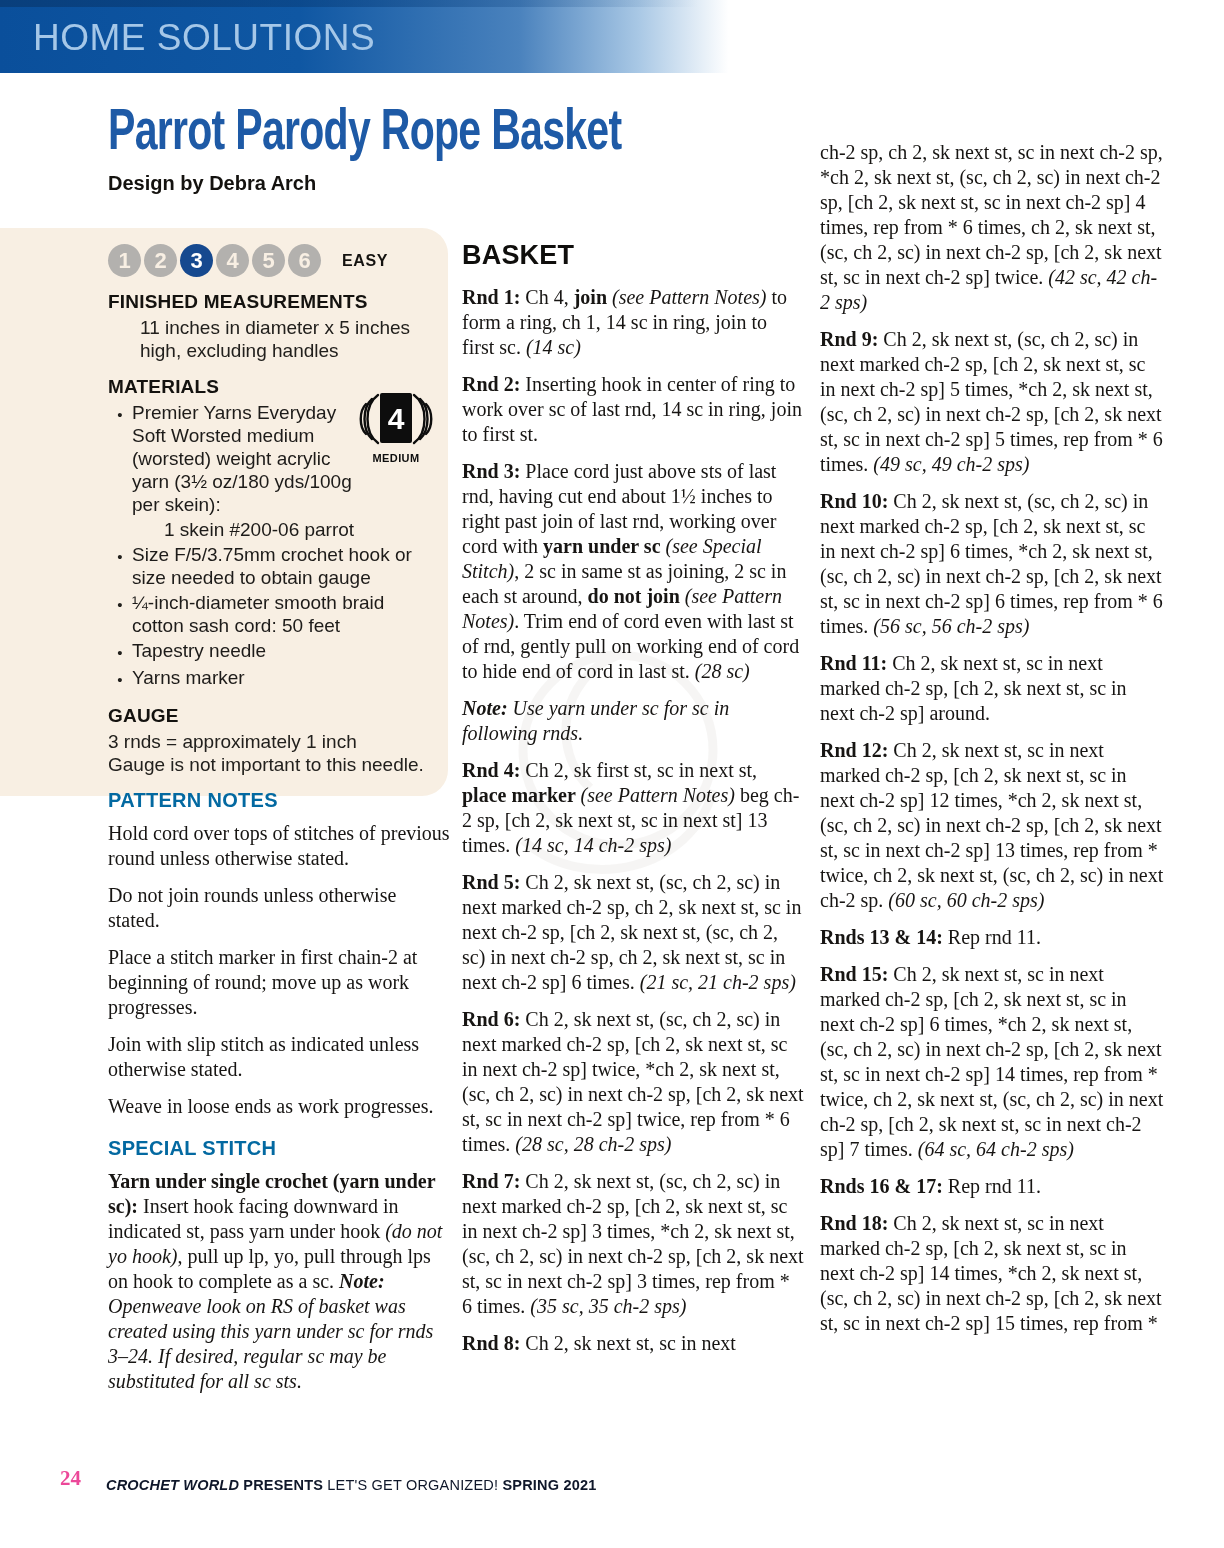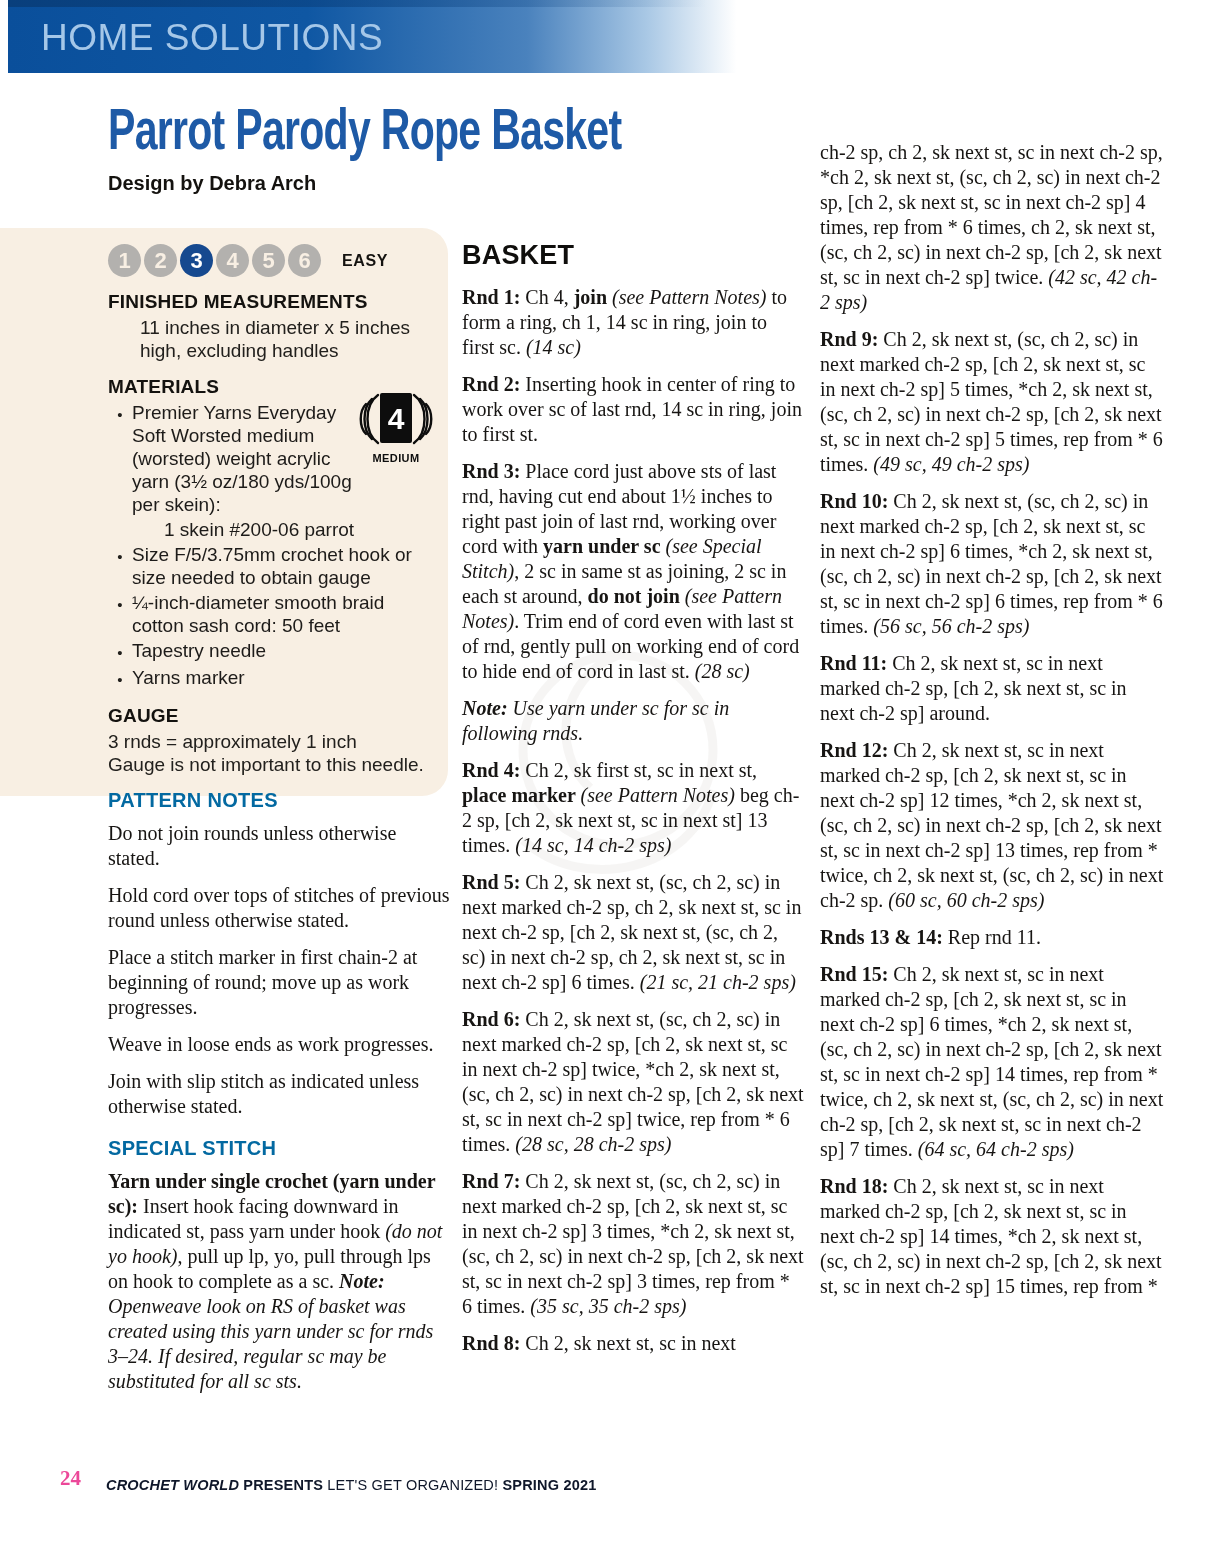--- a/index.html
+++ b/index.html
@@ -3,21 +3,21 @@
 <meta charset="utf-8">
 <style>
   html,body{margin:0;padding:0;background:#e8e8e8;}
   .page{
     position:relative; width:1224px; height:1548px; background:#ffffff;
     overflow:hidden; font-family:"Liberation Sans", sans-serif; color:#1d1b19;
     margin:0 auto;
   }
   
   .header-bar{
-    position:absolute; top:0; left:8px; width:998px; height:73px;
+    position:absolute; top:0; left:0; width:998px; height:73px;
     background:linear-gradient(90deg,#0a4f9b 0%, #0f57a3 30%, #4a82bd 52%, #a9c8e5 64%, #ffffff 73%);
   }
   .header-bar::before{
     content:""; position:absolute; top:0; left:0; width:100%; height:7px;
     background:linear-gradient(90deg,#093f7c 0%, rgba(9,63,124,0) 70%);
   }
   .header-label{
     position:absolute; left:33px; top:19px; font-size:37px; line-height:1;
     color:#a5c7e8; letter-spacing:0.5px; font-weight:400; white-space:nowrap;
   }
@@ -161,25 +161,25 @@
     <g stroke="#b9b2a8" fill="none" stroke-width="9" opacity="0.12">
       <circle cx="150" cy="150" r="95"></circle>
       <path d="M55 240 C115 295 225 270 245 190"></path>
       <path d="M150 55 C92 78 82 150 122 188"></path>
     </g>
   </svg>
 
   <div class="col col-left">
     <div class="sec-heading">PATTERN NOTES</div>
     <div class="paras">
+        <p><span>Hold cord over tops of stitches of previous round unless otherwise stated.</span></p>
         <p><span>Do not join rounds unless otherwise stated.</span></p>
-        <p><span>Hold cord over tops of stitches of previous round unless otherwise stated.</span></p>
         <p><span>Place a stitch marker in first chain-2 at beginning of round; move up as work progresses.</span></p>
+        <p><span>Join with slip stitch as indicated unless otherwise stated.</span></p>
         <p><span>Weave in loose ends as work progresses.</span></p>
-        <p><span>Join with slip stitch as indicated unless otherwise stated.</span></p>
       </div>
     <div class="sec-heading mt">SPECIAL STITCH</div>
     <div class="paras">
         <p><span class="b">Yarn under single crochet (yarn under sc): </span><span>Insert hook facing downward in indicated st, pass yarn under hook </span><span class="i">(do not yo hook)</span><span>, pull up lp, yo, pull through lps on hook to complete as a sc. </span><span class="b i">Note: </span><span class="i">Openweave look on RS of basket was created using this yarn under sc for rnds 3–24. If desired, regular sc may be substituted for all sc sts.</span></p>
       </div>
   </div>
 
   <div class="col col-mid">
     <div class="basket-heading">BASKET</div>
     <div class="paras">
@@ -197,20 +197,21 @@
 
   <div class="col col-right">
     <div class="paras">
         <p><span>ch-2 sp, ch 2, sk next st, sc in next ch-2 sp, *ch 2, sk next st, (sc, ch 2, sc) in next ch-2 sp, [ch 2, sk next st, sc in next ch-2 sp] 4 times, rep from * 6 times, ch 2, sk next st, (sc, ch 2, sc) in next ch-2 sp, [ch 2, sk next st, sc in next ch-2 sp] twice. </span><span class="i">(42 sc, 42 ch-2 sps)</span></p>
         <p><span class="b">Rnd 9: </span><span>Ch 2, sk next st, (sc, ch 2, sc) in next marked ch-2 sp, [ch 2, sk next st, sc in next ch-2 sp] 5 times, *ch 2, sk next st, (sc, ch 2, sc) in next ch-2 sp, [ch 2, sk next st, sc in next ch-2 sp] 5 times, rep from * 6 times. </span><span class="i">(49 sc, 49 ch-2 sps)</span></p>
         <p><span class="b">Rnd 10: </span><span>Ch 2, sk next st, (sc, ch 2, sc) in next marked ch-2 sp, [ch 2, sk next st, sc in next ch-2 sp] 6 times, *ch 2, sk next st, (sc, ch 2, sc) in next ch-2 sp, [ch 2, sk next st, sc in next ch-2 sp] 6 times, rep from * 6 times. </span><span class="i">(56 sc, 56 ch-2 sps)</span></p>
         <p><span class="b">Rnd 11: </span><span>Ch 2, sk next st, sc in next marked ch-2 sp, [ch 2, sk next st, sc in next ch-2 sp] around.</span></p>
         <p><span class="b">Rnd 12: </span><span>Ch 2, sk next st, sc in next marked ch-2 sp, [ch 2, sk next st, sc in next ch-2 sp] 12 times, *ch 2, sk next st, (sc, ch 2, sc) in next ch-2 sp, [ch 2, sk next st, sc in next ch-2 sp] 13 times, rep from * twice, ch 2, sk next st, (sc, ch 2, sc) in next ch-2 sp. </span><span class="i">(60 sc, 60 ch-2 sps)</span></p>
         <p><span class="b">Rnds 13 &amp; 14: </span><span>Rep rnd 11.</span></p>
         <p><span class="b">Rnd 15: </span><span>Ch 2, sk next st, sc in next marked ch-2 sp, [ch 2, sk next st, sc in next ch-2 sp] 6 times, *ch 2, sk next st, (sc, ch 2, sc) in next ch-2 sp, [ch 2, sk next st, sc in next ch-2 sp] 14 times, rep from * twice, ch 2, sk next st, (sc, ch 2, sc) in next ch-2 sp, [ch 2, sk next st, sc in next ch-2 sp] 7 times. </span><span class="i">(64 sc, 64 ch-2 sps)</span></p>
+        <p><span class="b">Rnds 16 &amp; 17: </span><span>Rep rnd 11.</span></p>
         <p><span class="b">Rnd 18: </span><span>Ch 2, sk next st, sc in next marked ch-2 sp, [ch 2, sk next st, sc in next ch-2 sp] 14 times, *ch 2, sk next st, (sc, ch 2, sc) in next ch-2 sp, [ch 2, sk next st, sc in next ch-2 sp] 15 times, rep from *</span></p>
       </div>
   </div>
 
   <div class="page-num">24</div>
   <div class="footer-line"><span class="b i">CROCHET WORLD</span><span class="b"> PRESENTS</span><span> LET'S GET ORGANIZED! </span><span class="b">SPRING 2021</span></div>
 
 </div>
 
 </body></html>

